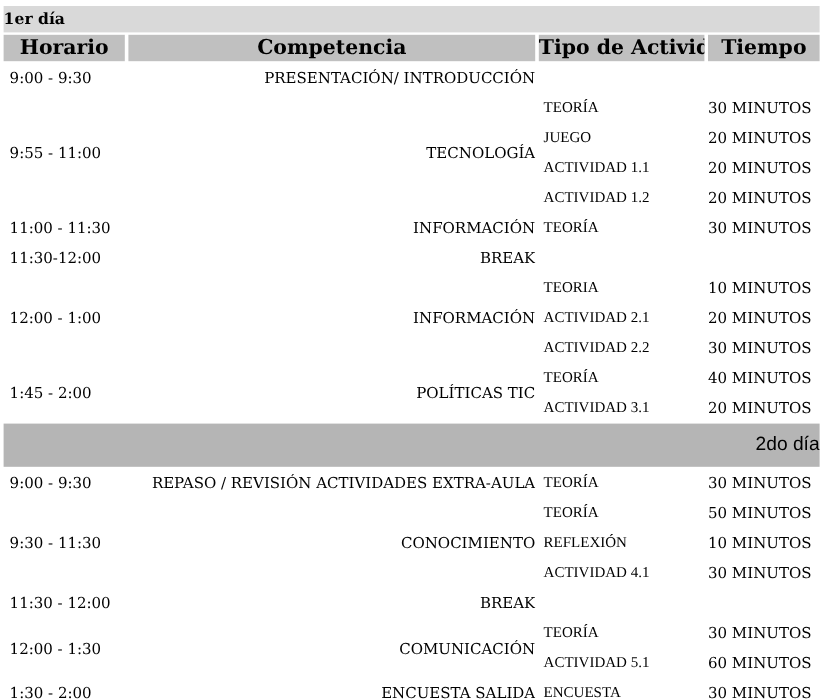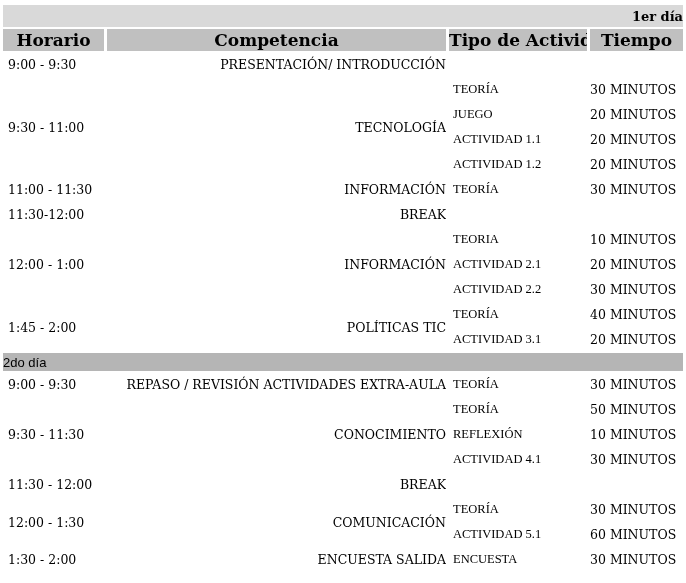--- a/index.html
+++ b/index.html
@@ -23,31 +23,31 @@
     font-size: 12.5px;
     white-space: nowrap;
     overflow: hidden;
     vertical-align: middle;
     color: #000000;
   }
   
   tr.band-day1 td {
     background: #d9d9d9;
     height: 22px;
-    text-align: right;
+    text-align: left;
     font-weight: bold;
     font-size: 13px;
   }
   tr.band-day2 td {
     background: #b5b5b5;
-    height: 18px;
-    text-align: left;
+    height: 36px;
+    text-align: right;
     font-weight: normal;
     font-family: "Liberation Sans", sans-serif;
-    font-size: 13px;
+    font-size: 16px;
   }
   
   tr.colhead td {
     background: #c0c0c0;
     height: 22px;
     text-align: center;
     font-weight: bold;
     font-size: 17px;
   }
   
@@ -81,21 +81,21 @@
   </tr>
 
   <tr class="body-row">
     <td class="c-horario">9:00 - 9:30</td>
     <td class="c-competencia">PRESENTACIÓN/ INTRODUCCIÓN</td>
     <td class="c-tipo"></td>
     <td class="c-tiempo"></td>
   </tr>
 
   <tr class="body-row">
-    <td class="c-horario" rowspan="4">9:30 - 11:00</td>
+    <td class="c-horario" rowspan="4">9:55 - 11:00</td>
     <td class="c-competencia" rowspan="4">TECNOLOGÍA</td>
     <td class="c-tipo">TEORÍA</td>
     <td class="c-tiempo">30 MINUTOS</td>
   </tr>
   <tr class="body-row">
     <td class="c-tipo">JUEGO</td>
     <td class="c-tiempo">20 MINUTOS</td>
   </tr>
   <tr class="body-row">
     <td class="c-tipo">ACTIVIDAD 1.1</td>

